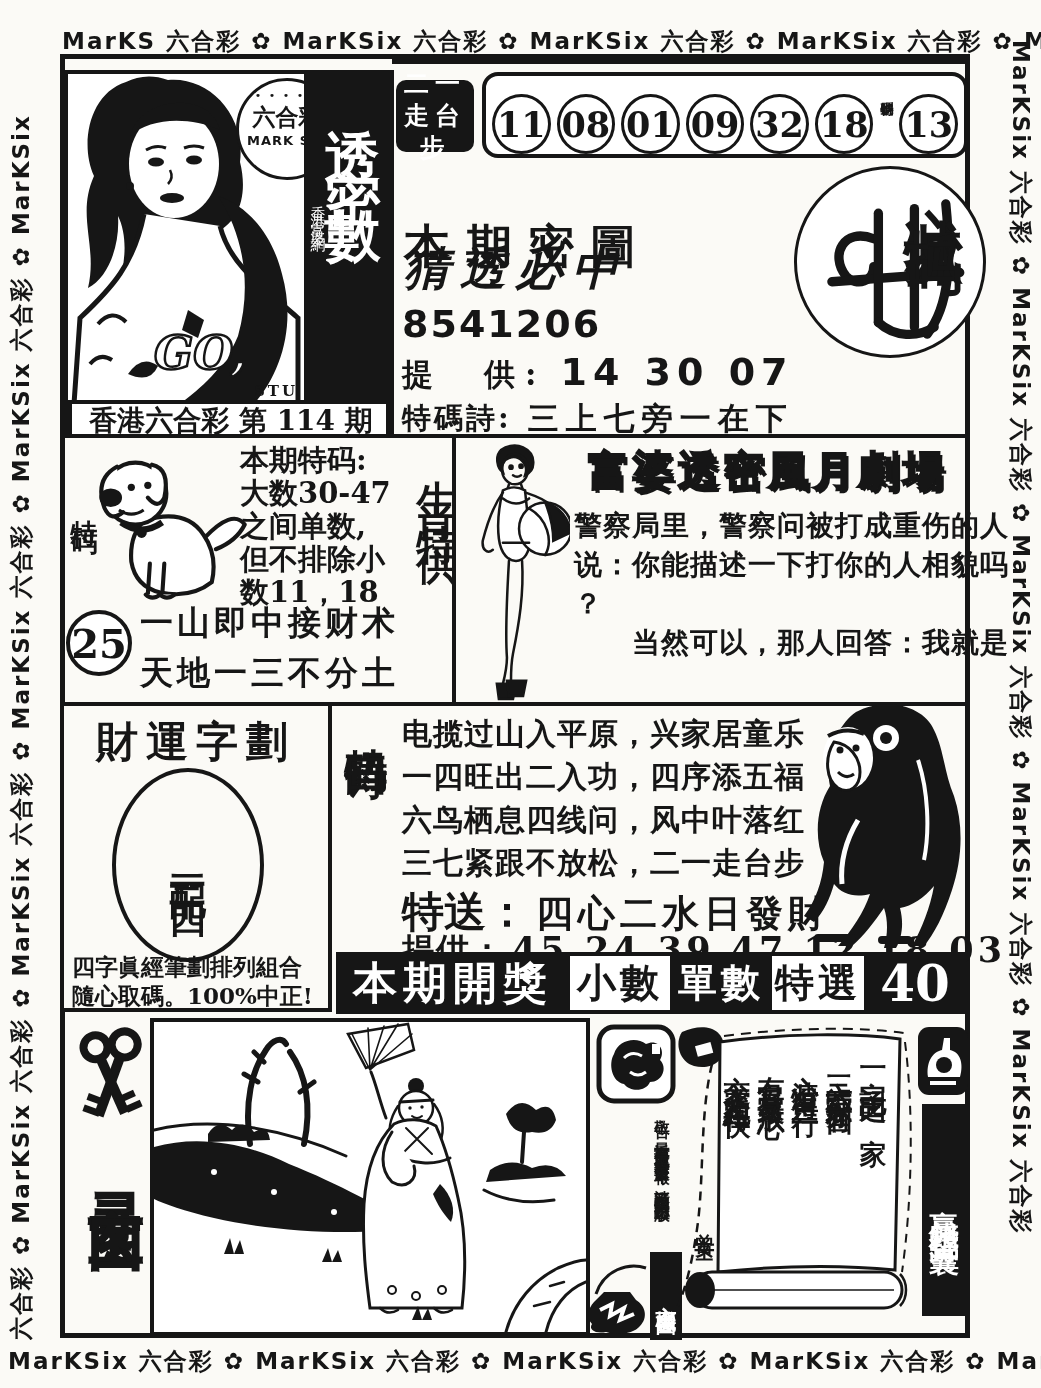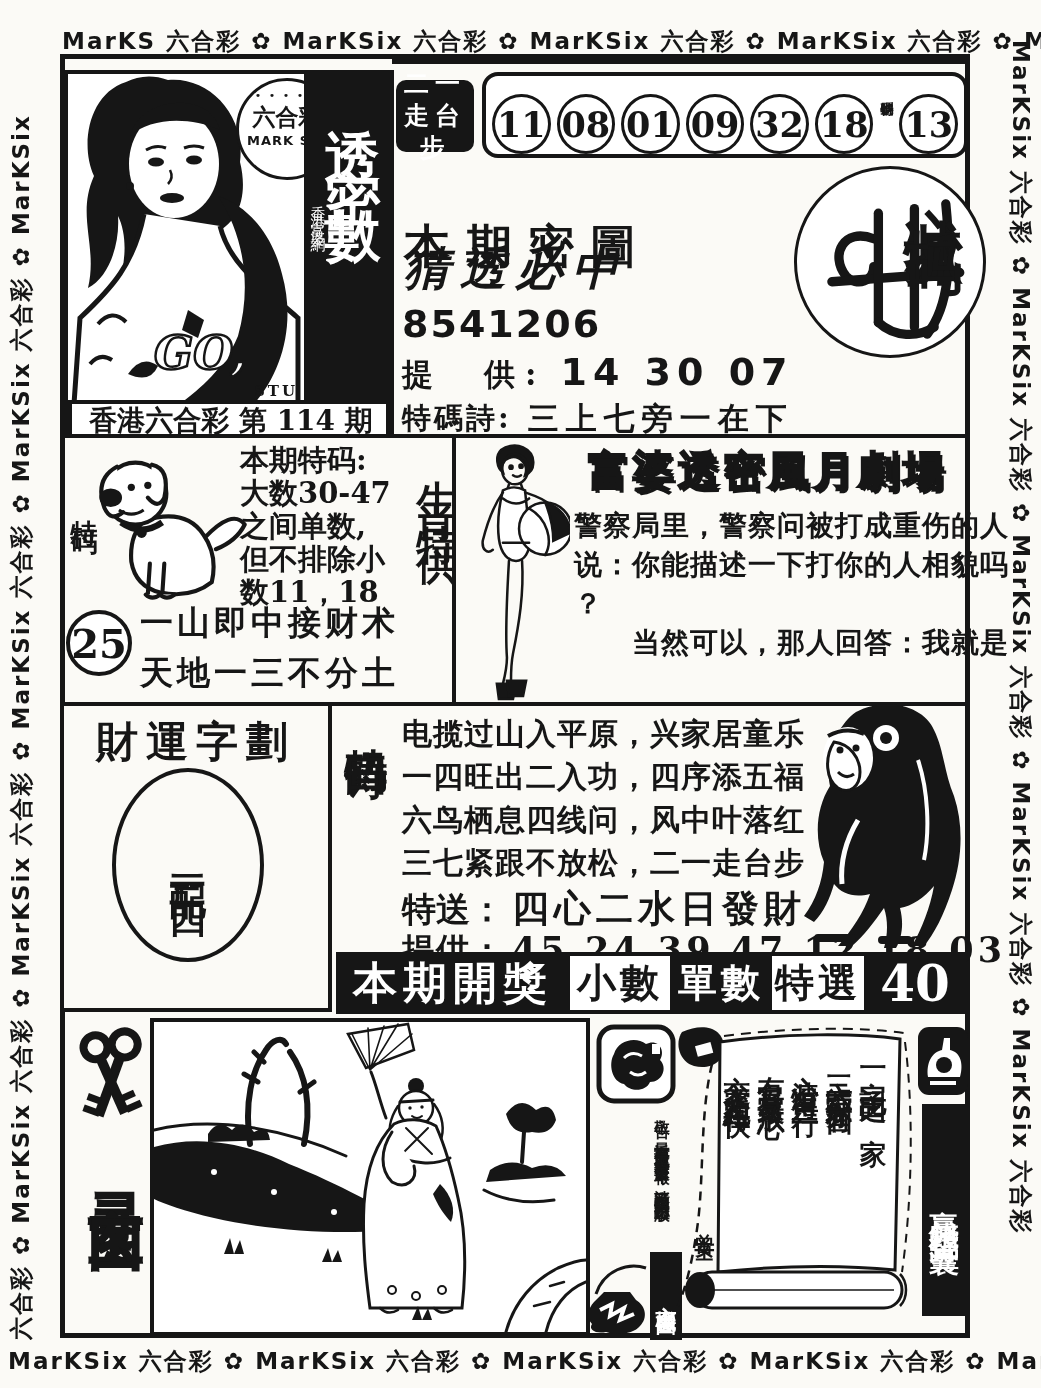--- a/index.html
+++ b/index.html
@@ -197,33 +197,37 @@
     <div>当然可以，那人回答：我就是</div>
   </div>
 
   <div class="abs hline" style="left:64px;top:702px;width:902px;"></div>
 
   <div class="abs" style="left:64px;top:706px;width:268px;height:306px;border-right:4px solid var(--ink);border-bottom:4px solid var(--ink);background:var(--paper);">
     <div class="serif b" style="margin-top:8px;text-align:center;font-size:42px;letter-spacing:8px;">財運字劃</div>
     <div class="abs ctr" style="left:48px;top:62px;width:152px;height:194px;border:4px solid var(--ink);border-radius:50%;">
       <div class="vt serif b" style="font-size:37px;letter-spacing:10px;">三配一四</div>
     </div>
+    <div class="abs serif b" style="left:8px;top:246px;width:252px;font-size:23px;line-height:29px;">
+      <div>四字眞經筆劃排列組合</div>
+      <div>隨心取碼。100%中正!</div>
+    </div>
   </div>
 
   <div class="abs vt serif b" style="left:342px;top:714px;font-size:43px;line-height:50px;letter-spacing:4px;height:240px;">特码诗曰：</div>
 
   <div class="abs serif b" style="left:402px;top:712px;font-size:30px;line-height:43px;letter-spacing:1px;white-space:nowrap;">
     <div>电揽过山入平原，兴家居童乐</div>
     <div>一四旺出二入功，四序添五福</div>
     <div>六鸟栖息四线问，风中叶落红</div>
     <div>三七紧跟不放松，二一走台步</div>
   </div>
 
   <div class="abs" style="left:402px;top:884px;display:flex;align-items:baseline;gap:8px;">
-    <span class="b" style="font-size:34px;">特送：</span>
+    <span class="b" style="font-size:42px;">特送：</span>
     <span class="serif b" style="font-size:37px;letter-spacing:5px;">四心二水日發財</span>
   </div>
   <div class="abs" style="left:402px;top:928px;display:flex;align-items:baseline;gap:8px;">
     <span class="b" style="font-size:34px;">提供：</span>
     <span class="serif b" style="font-size:35px;letter-spacing:4px;">45 24 39 47 12 18 03</span>
   </div>
 
   <svg class="abs" style="left:798px;top:700px;" width="172" height="250" viewBox="0 0 172 250">
     <path d="M58,12 C88,-4 126,6 136,30 C146,50 146,72 156,96 C166,126 164,160 154,190 C146,215 136,234 126,246 L114,246 C124,228 132,208 136,186 C126,198 114,206 102,208 C106,223 104,238 98,248 L86,248 C90,234 90,220 86,208 C76,222 66,236 54,246 L40,246 C54,230 66,212 72,194 C56,198 44,194 36,184 C32,198 26,212 16,222 L6,216 C18,200 24,182 26,162 C16,138 18,108 32,86 C26,58 38,26 58,12Z" fill="#161616"></path>
     <ellipse cx="50" cy="58" rx="25" ry="31" fill="#fff"></ellipse>

